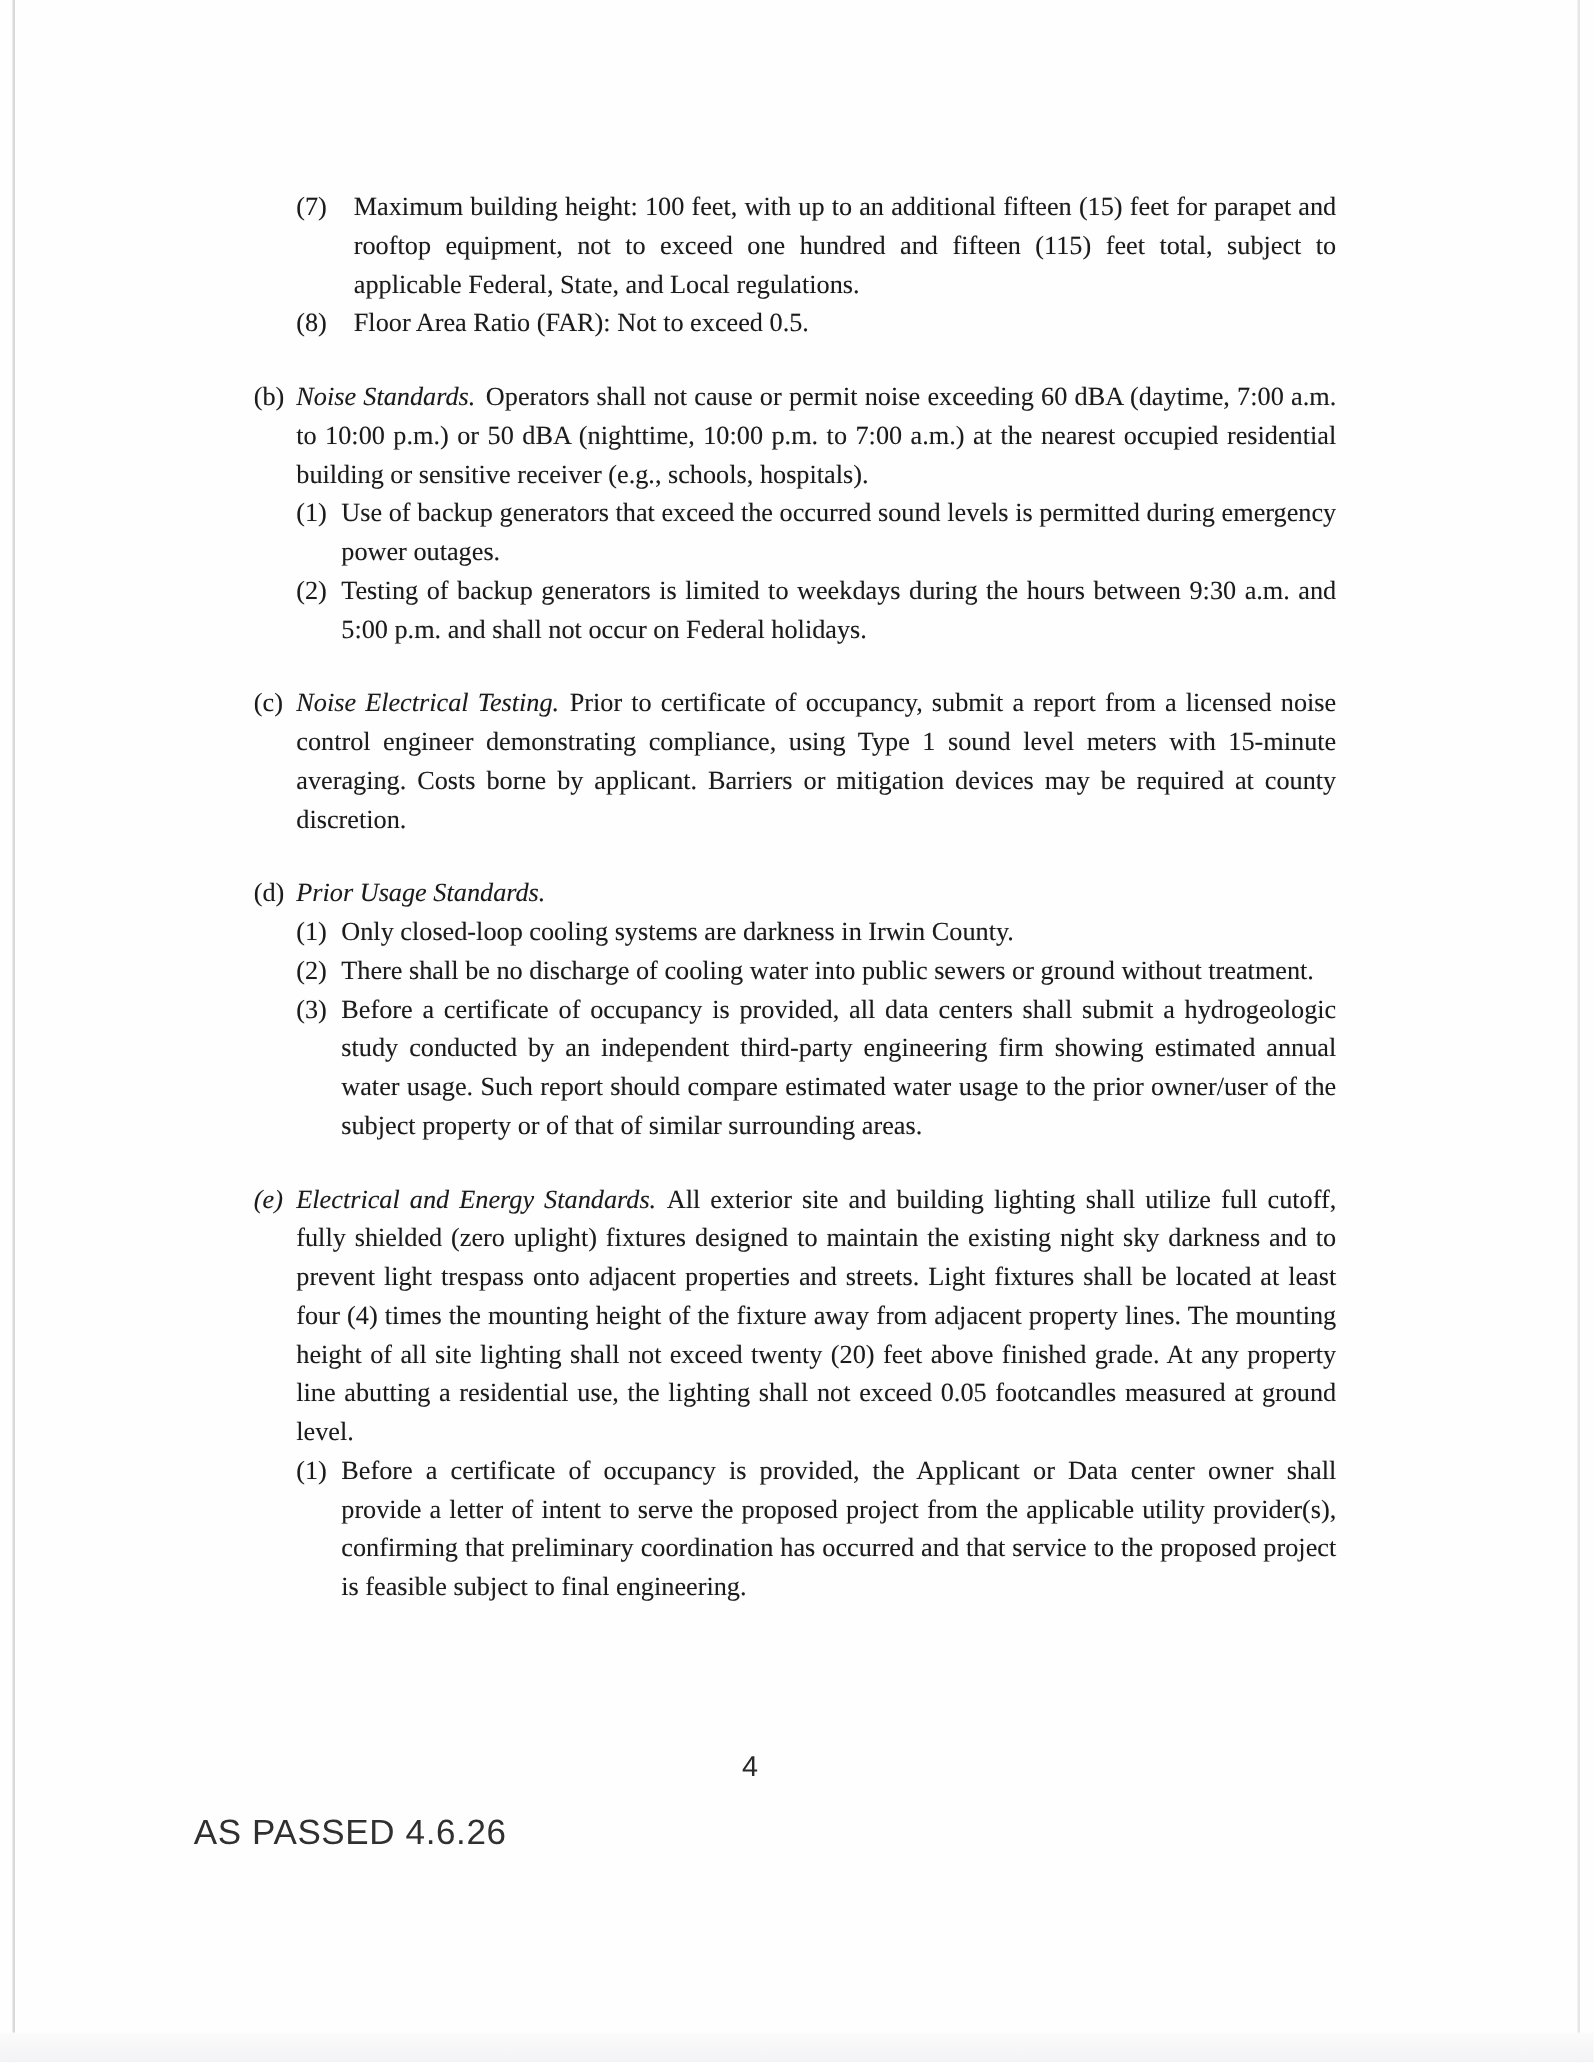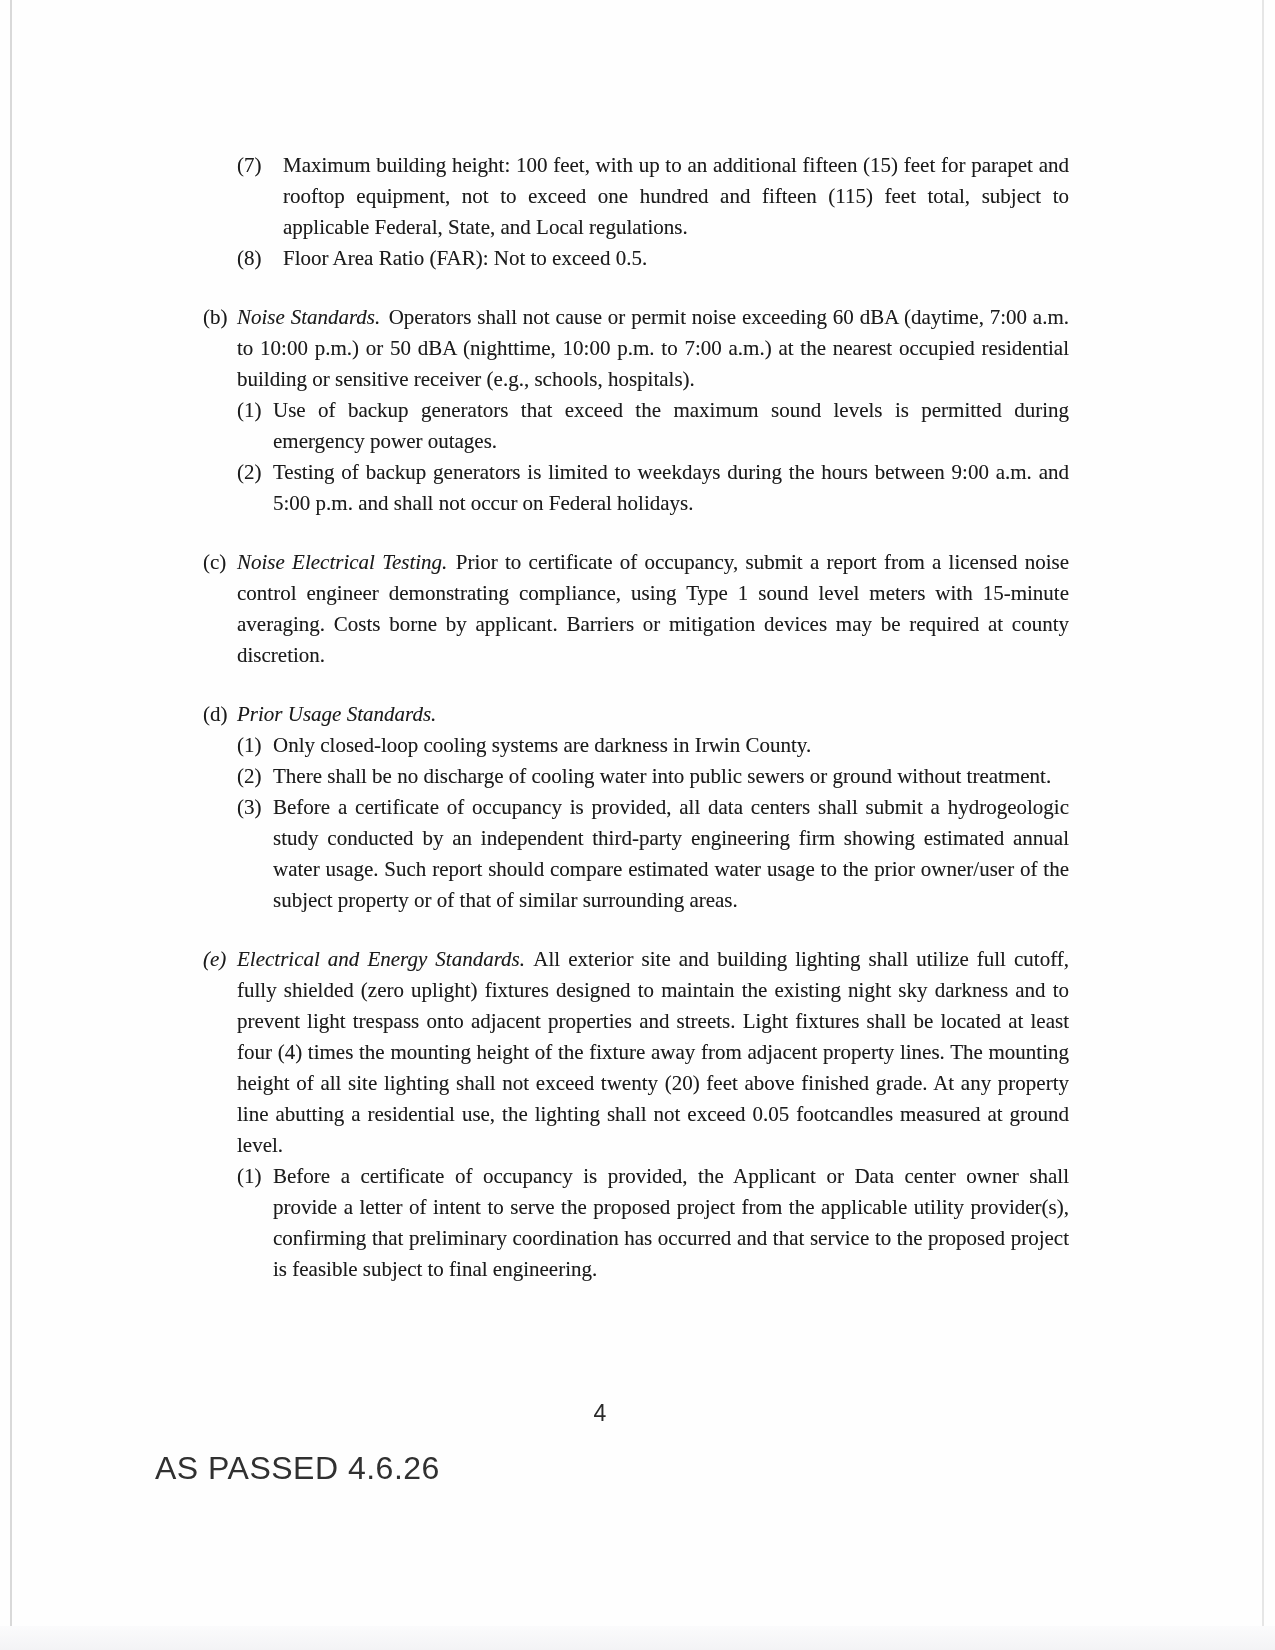--- a/index.html
+++ b/index.html
@@ -83,21 +83,21 @@
     width: 80px;
     text-align: center;
     font-size: 23px;
     font-family: "Liberation Sans", sans-serif;
     color: #2a2a2a;
   }
   .stamp {
     position: absolute;
     left: 155px;
     top: 1450px;
-    font-size: 32px;
+    font-size: 28px;
     font-family: "Liberation Sans", sans-serif;
     color: #303030;
     letter-spacing: 0.5px;
   }
 </style>
 </head>
 <body>
 
 <div class="scan-page">
   <div class="page-edge-left"></div>
@@ -119,25 +119,25 @@
     <div class="section">
       <div class="row">
         <span class="lbl">(b)</span>
         <div class="txt">
           <em class="hd">Noise Standards.</em><span>Operators shall not cause or permit noise exceeding 60 dBA (daytime, 7:00 a.m. to 10:00 p.m.) or 50 dBA (nighttime, 10:00 p.m. to 7:00 a.m.) at the nearest occupied residential building or sensitive receiver (e.g., schools, hospitals).</span>
         </div>
       </div>
       <div class="subitems">
         <div class="row">
           <span class="lbl">(1)</span>
-          <div class="txt">Use of backup generators that exceed the maximum sound levels is permitted during emergency power outages.</div>
+          <div class="txt">Use of backup generators that exceed the occurred sound levels is permitted during emergency power outages.</div>
         </div>
         <div class="row">
           <span class="lbl">(2)</span>
-          <div class="txt">Testing of backup generators is limited to weekdays during the hours between 9:00 a.m. and 5:00 p.m. and shall not occur on Federal holidays.</div>
+          <div class="txt">Testing of backup generators is limited to weekdays during the hours between 9:30 a.m. and 5:00 p.m. and shall not occur on Federal holidays.</div>
         </div>
       </div>
     </div>
 
     <div class="section">
       <div class="row">
         <span class="lbl">(c)</span>
         <div class="txt">
           <em class="hd">Noise Electrical Testing.</em><span>Prior to certificate of occupancy, submit a report from a licensed noise control engineer demonstrating compliance, using Type 1 sound level meters with 15-minute averaging. Costs borne by applicant. Barriers or mitigation devices may be required at county discretion.</span>
         </div>

